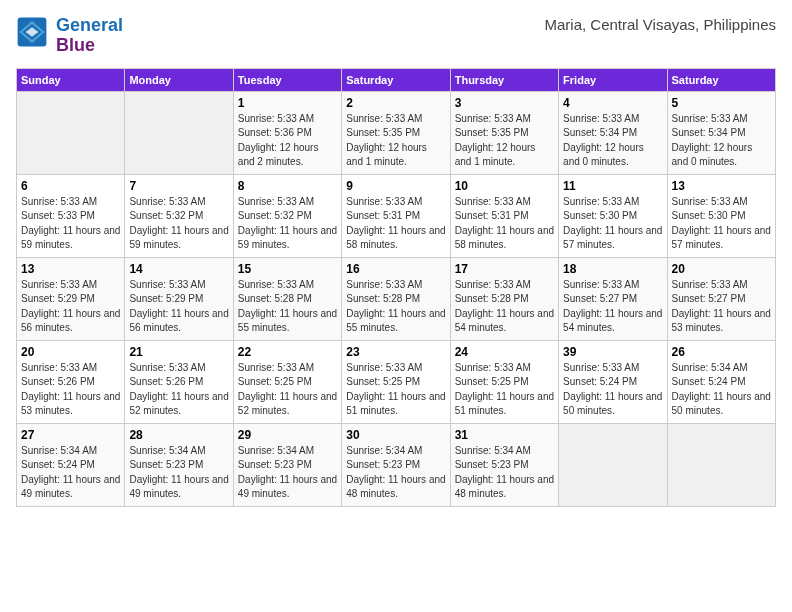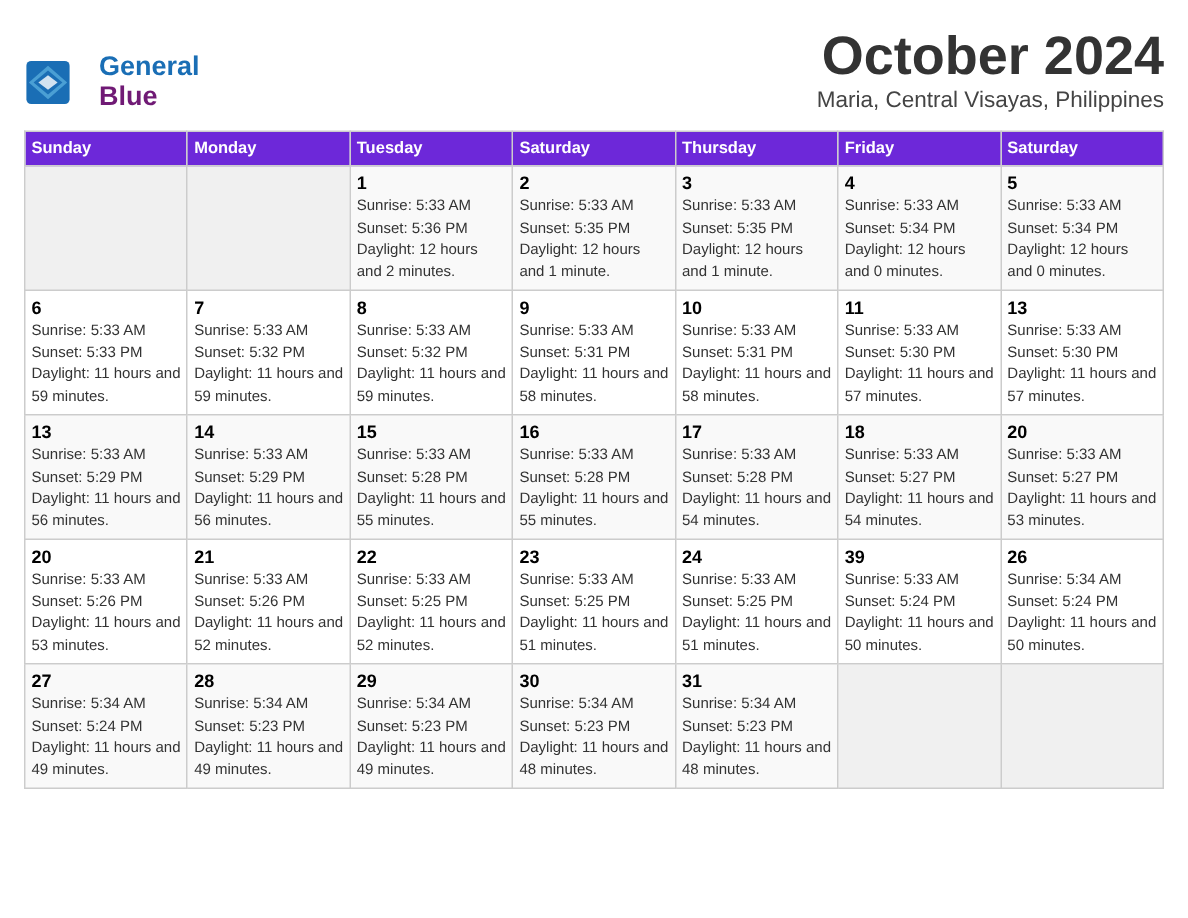--- a/index.html
+++ b/index.html
@@ -11,23 +11,21 @@
       padding: 16px;
     }
     .header {
       display: flex;
       justify-content: space-between;
       align-items: flex-start;
       margin-bottom: 12px;
     }
     .logo {
       display: flex;
-      align-items: center;
-      gap: 18px;
-      margin-top: 19px;
+      gap: 8px;
     }
     .logo-text {
       font-size: 18px;
       font-weight: bold;
       color: #333;
       line-height: 1.1;
     }
     .logo-text span {
       color: #1a6eb5;
     }
@@ -96,21 +94,20 @@
       <polygon points="20,6 36,20 20,34 4,20" fill="#4a9fd4"></polygon>
       <polygon points="20,10 32,20 20,30 8,20" fill="#1a6eb5"></polygon>
       <polygon points="20,14 28,20 20,26 12,20" fill="#fff" opacity="0.8"></polygon>
     </svg>
     <div class="logo-text">
       <div><span>General</span></div>
       <div><span style="color:#701a75">Blue</span></div>
     </div>
   </div>
   <div class="title-block">
-    <div class="month-title">October 2024</div>
     <div class="subtitle">Maria, Central Visayas, Philippines</div>
   </div>
 </div>
 
 <table>
   <thead>
     <tr>
     <th>Sunday</th>
         <th>Monday</th>
         <th>Tuesday</th>

